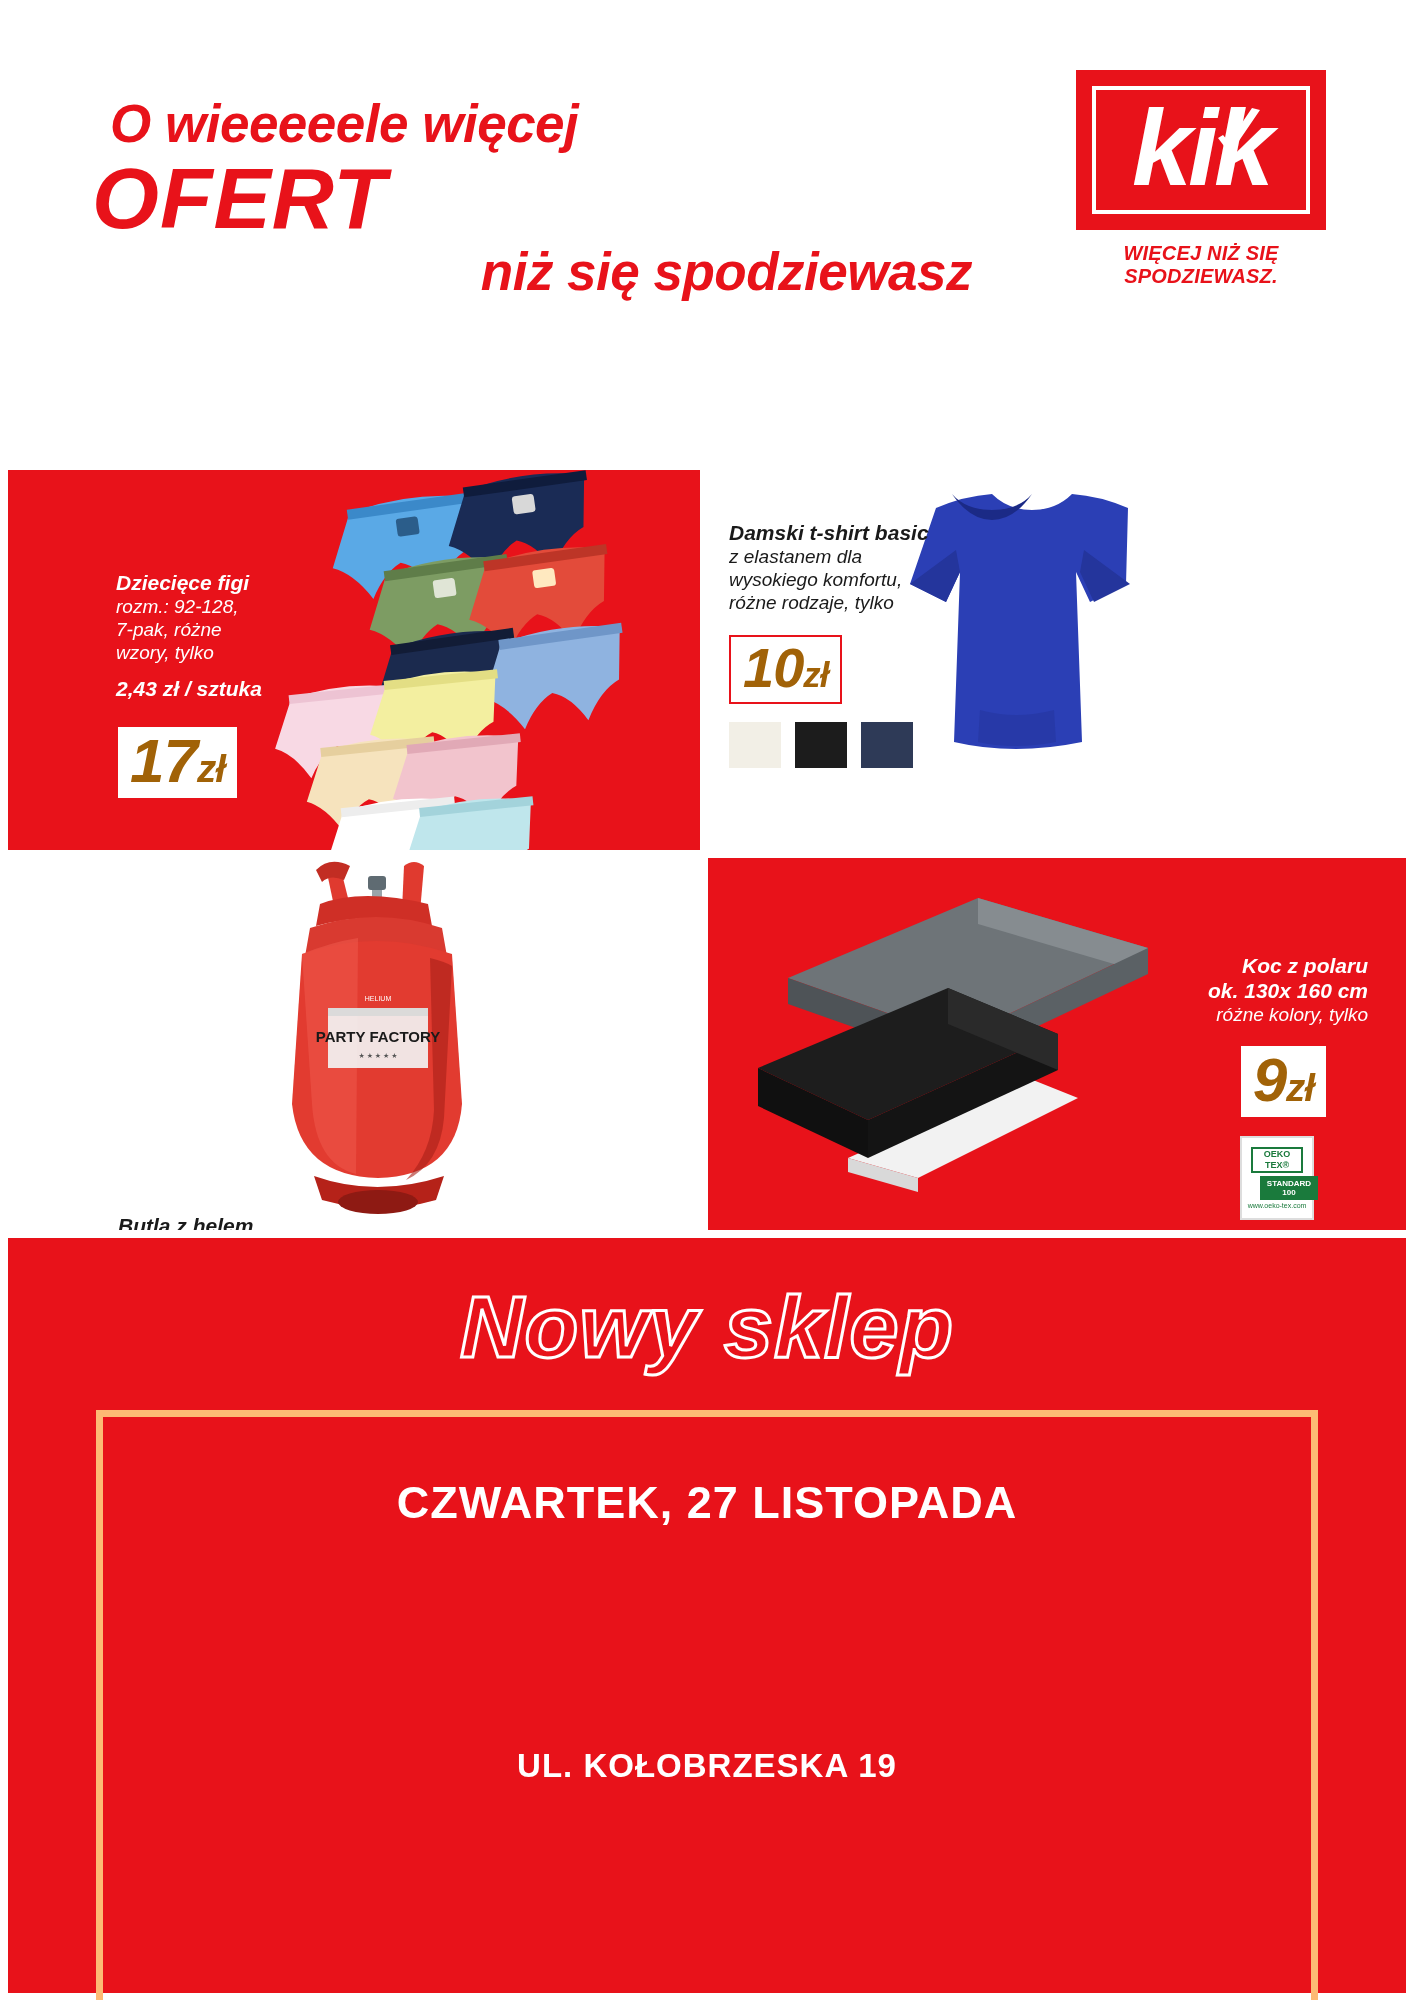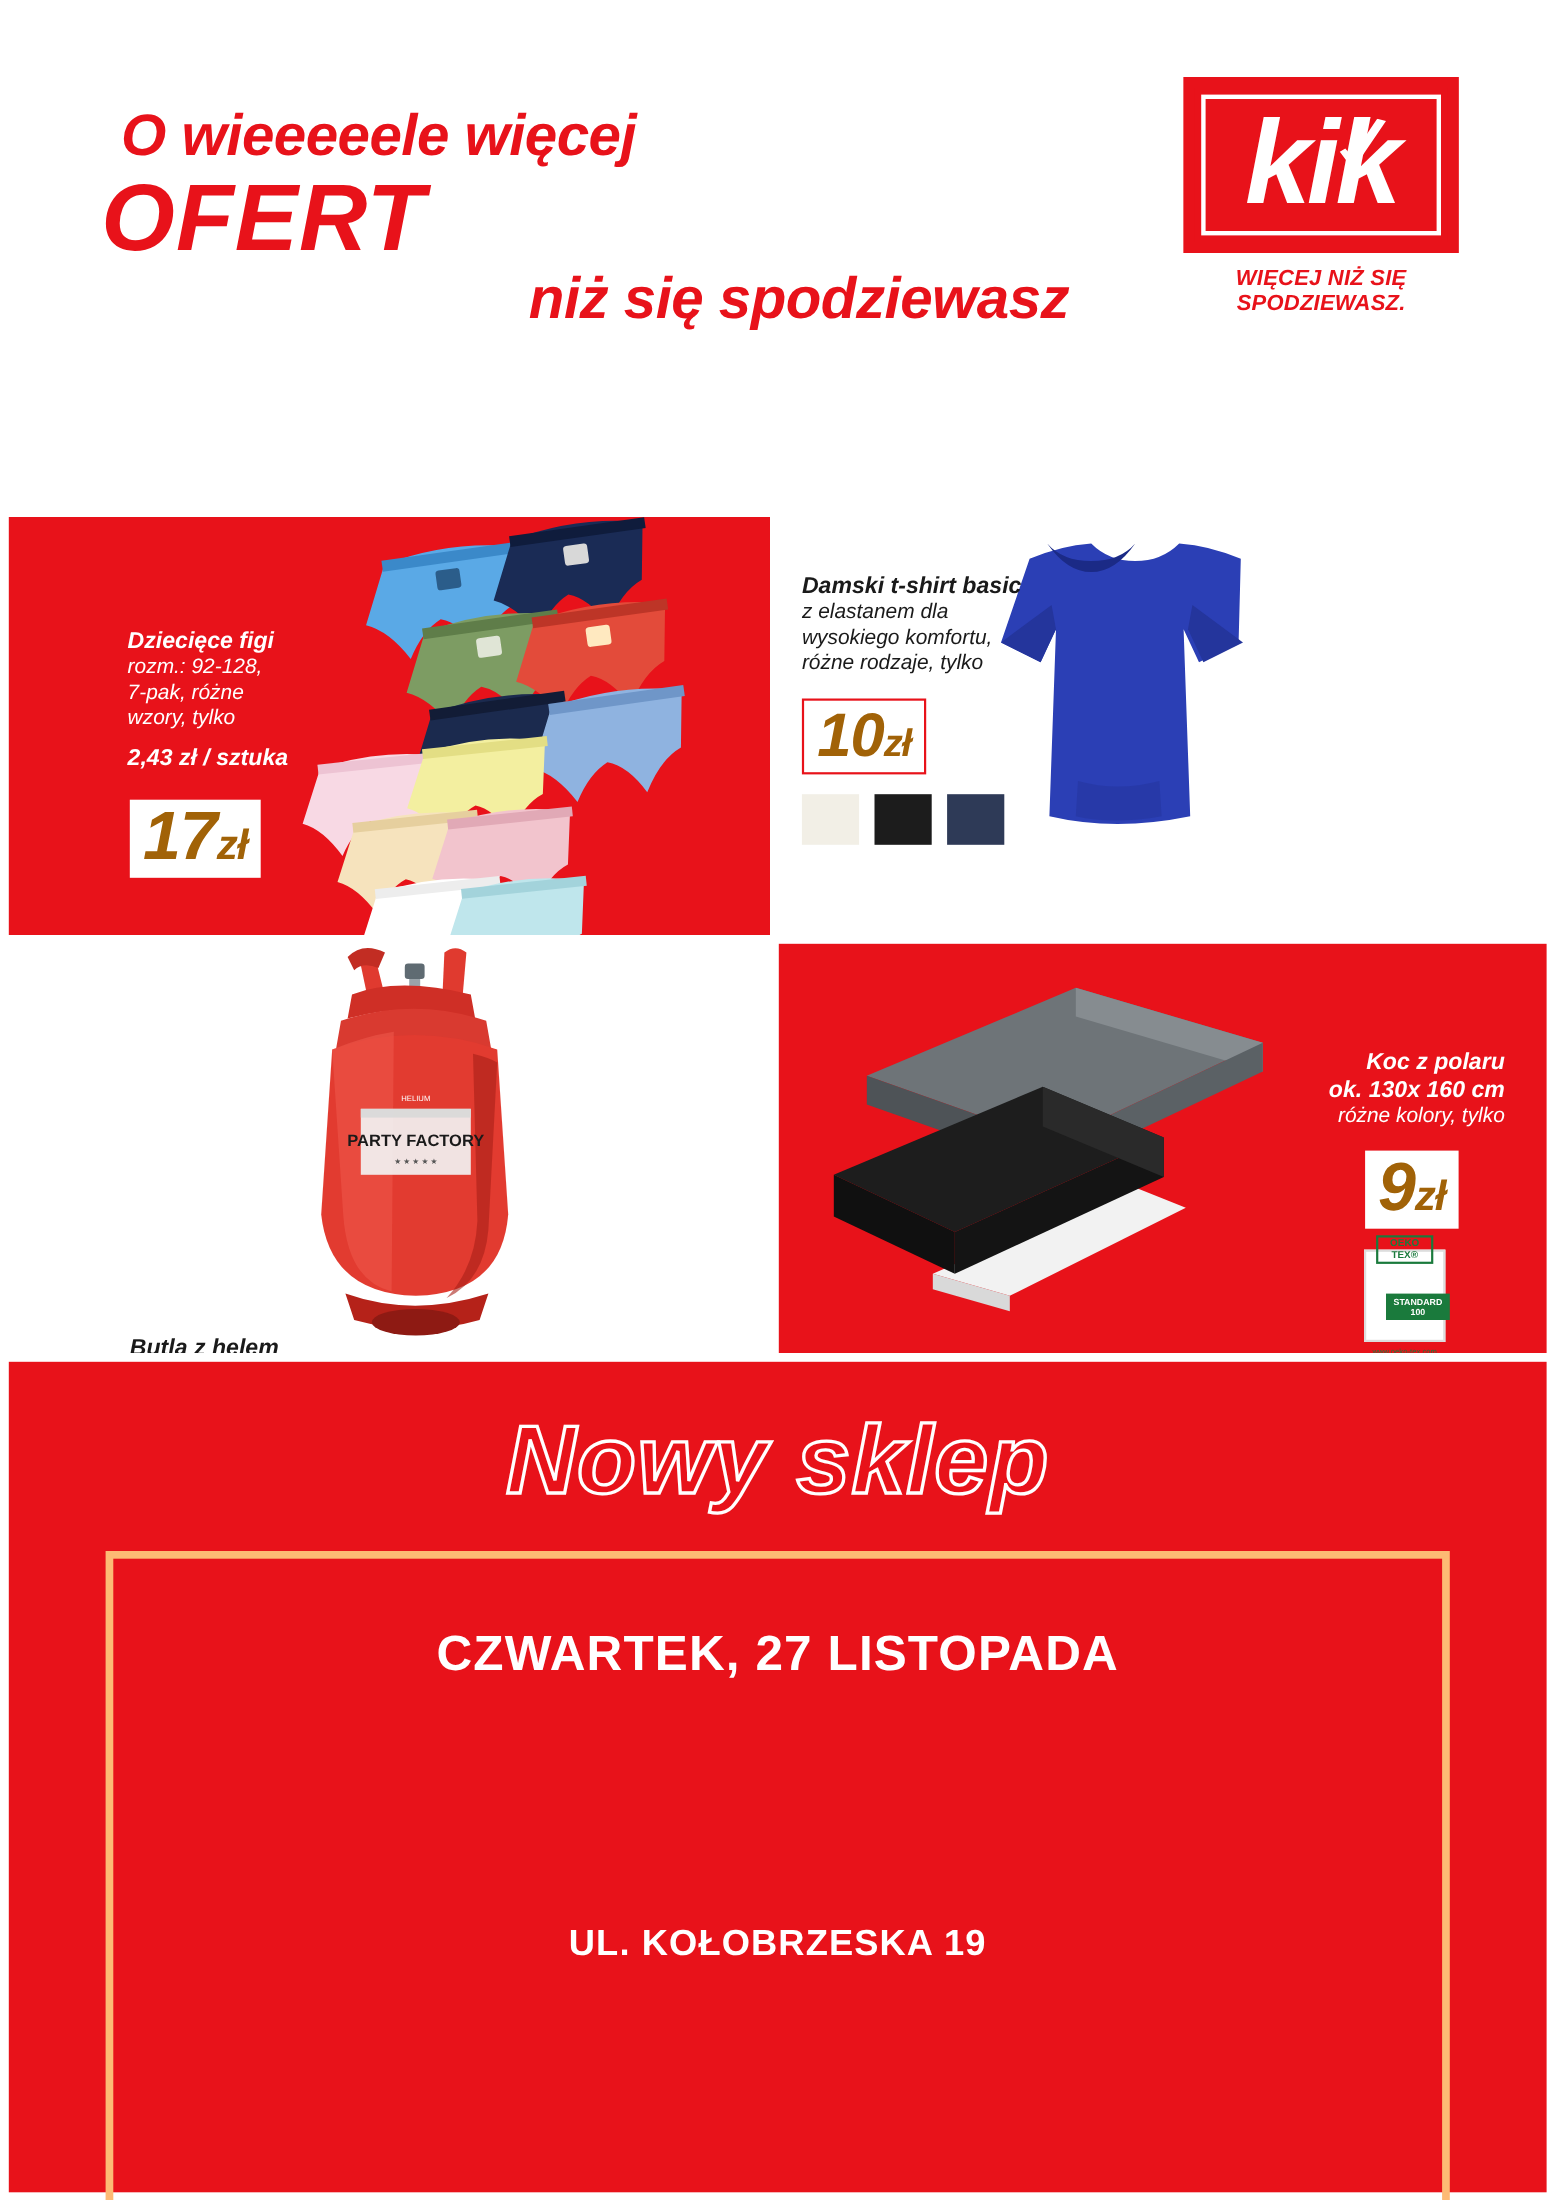--- a/index.html
+++ b/index.html
@@ -171,21 +171,21 @@
   
   .c3-txt { position: absolute; left: 110px; top: 355px; width: 260px; }
 
   
   .c4-txt { position: absolute; right: 38px; top: 95px; width: 260px; text-align: right; }
   .c4-price { position: absolute; right: 80px; top: 188px; }
   .oeko {
     position: absolute; right: 92px; top: 278px;
     width: 74px; height: 84px;
     background: #ffffff; border: 2px solid #dddddd;
-    display: flex; flex-direction: column; align-items: center; justify-content: center; gap: 24px;
+    display: flex; flex-direction: column; align-items: center; justify-content: center;
   }
   .oeko-top {
     width: 52px; height: 26px; border: 2px solid #1a7a3c;
     color: #1a7a3c; font-size: 9px; font-weight: bold; line-height: 11px;
     display: flex; align-items: center; justify-content: center; text-align: center;
   }
   .oeko-mid {
     margin-top: 3px; width: 58px; background: #1a7a3c; color: #ffffff;
     font-size: 8px; font-weight: bold; line-height: 9px; padding: 3px 0; text-align: center; margin-left: 24px;
   }

